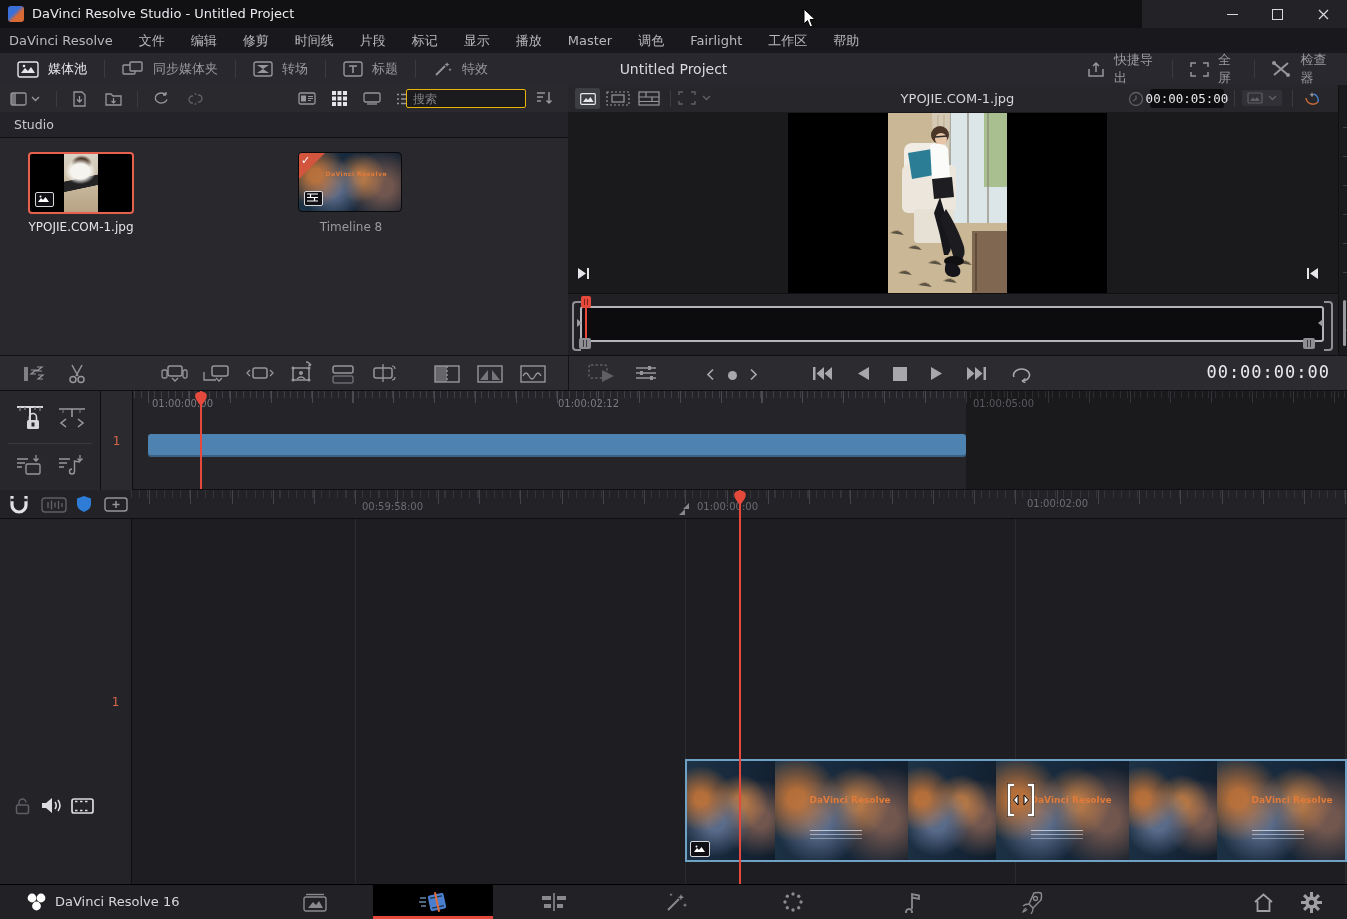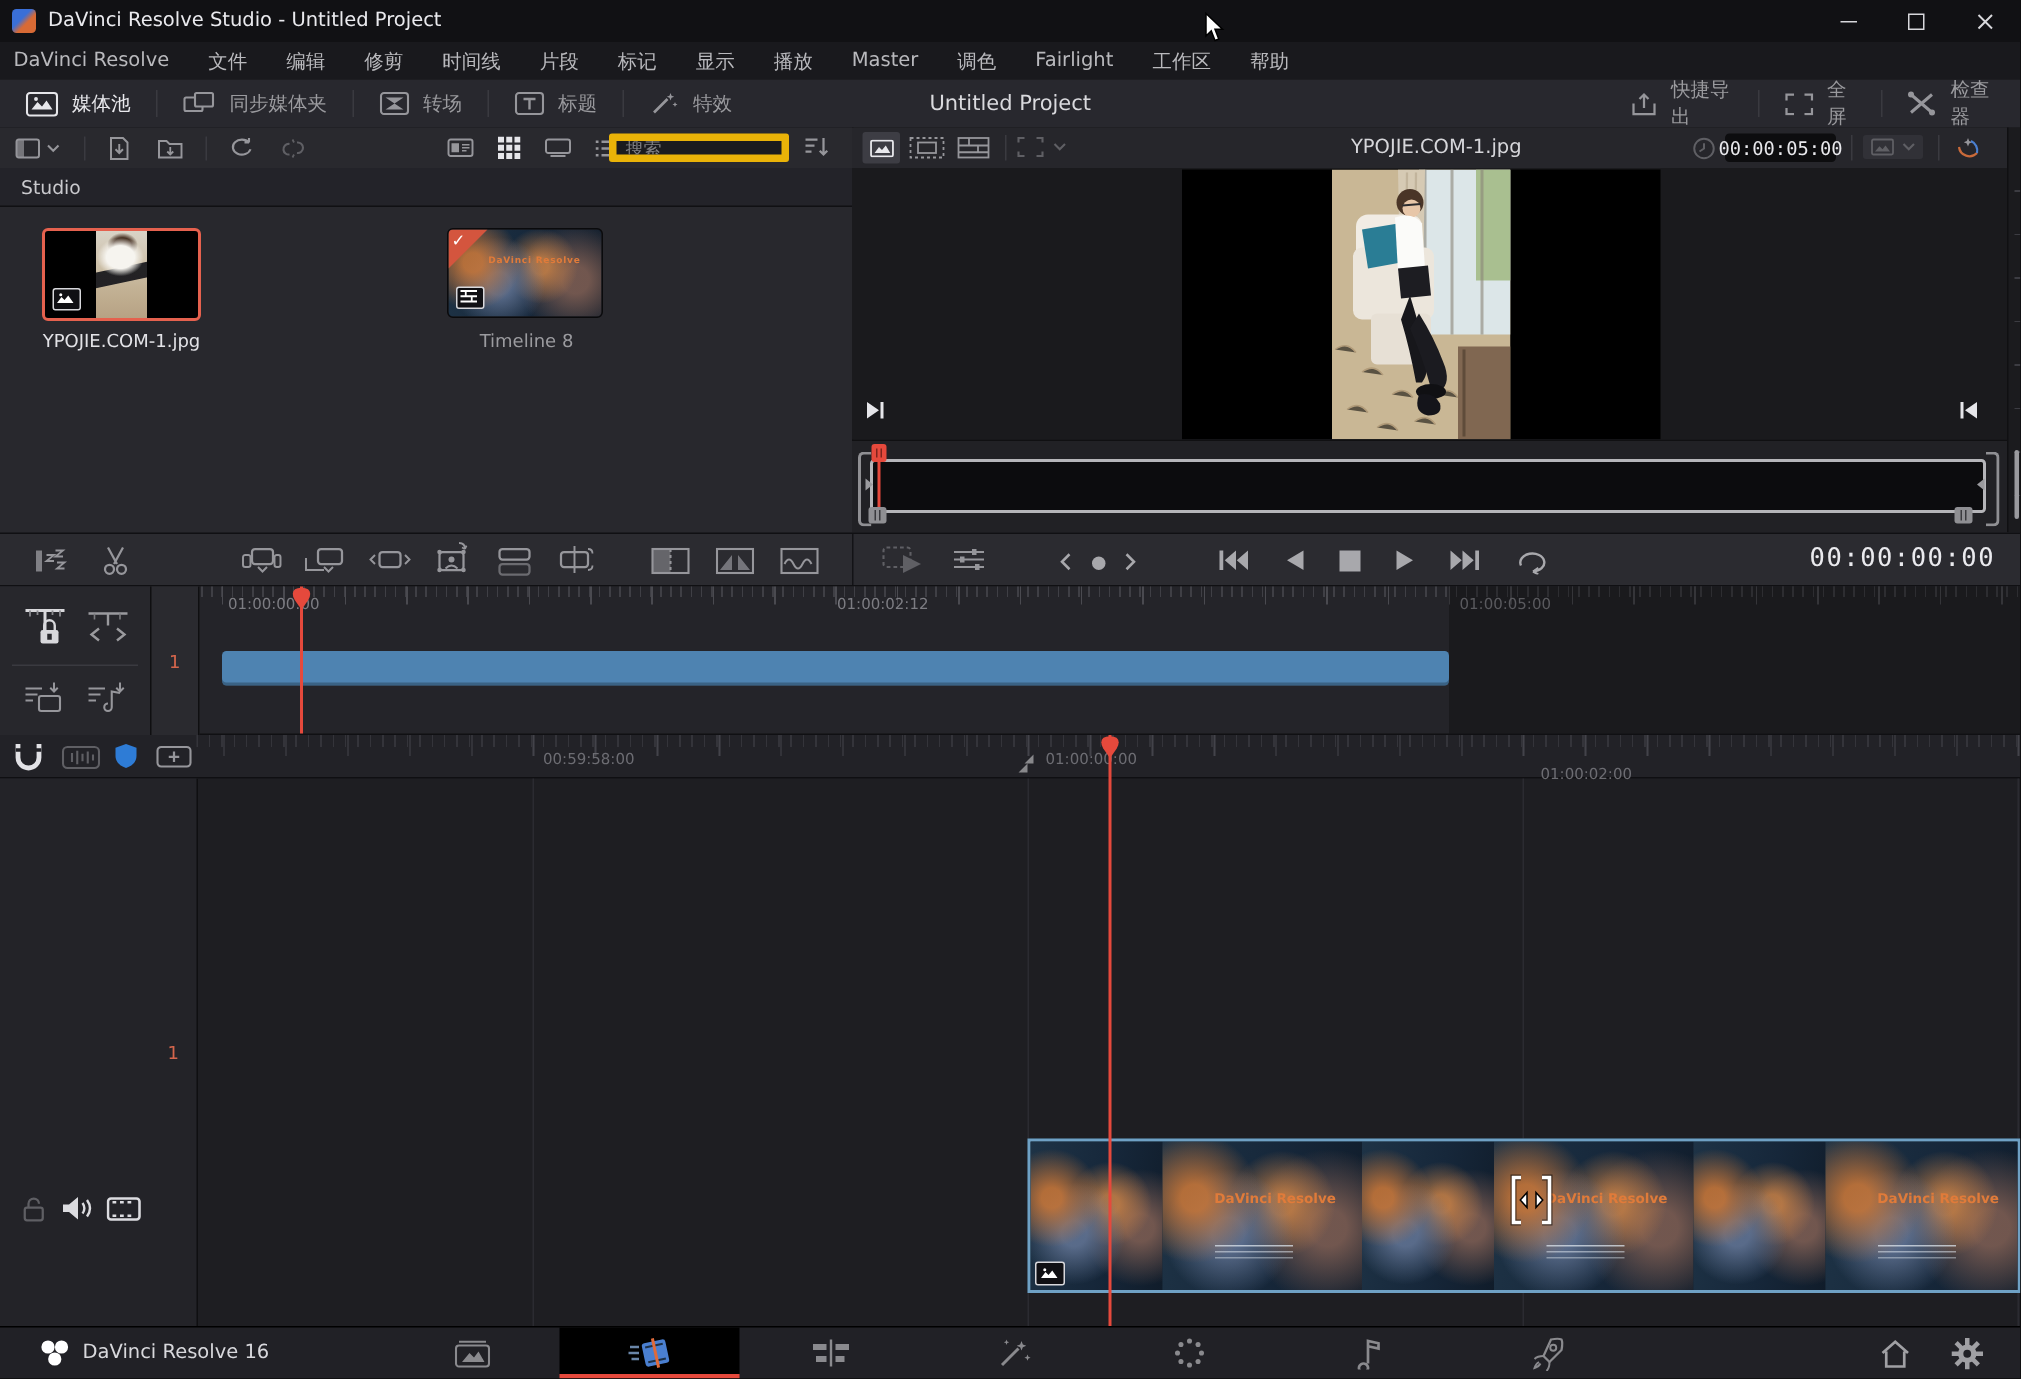--- a/index.html
+++ b/index.html
@@ -7,36 +7,36 @@
        font-family:"DejaVu Sans","Liberation Sans",sans-serif;color:#cfcfd3;
        -webkit-user-select:none;user-select:none;}
   .abs{position:absolute;}
   svg{display:block;}
   .ic{color:#96969b;}
   .ic.dim{color:#5f5f64;}
   .ic.lit{color:#e6e6ea;}
   .tc{font-family:"DejaVu Sans Mono","Liberation Mono",monospace;}
   .sep-v{width:1px;background:#3a3a40;}
   
-  #titlebar{left:0;top:0;width:1347px;height:28px;background:#111114;border-bottom:1px solid #000;}
+  #titlebar{left:0;top:0;width:1142px;height:28px;background:#111114;border-bottom:1px solid #000;}
   #titlebar .ttl{position:absolute;left:32px;top:0;line-height:28px;font-size:13px;color:#eaeaee;}
   .winbtn{position:absolute;top:0;width:45px;height:28px;display:flex;align-items:center;justify-content:center;color:#d8d8dc;}
   
   #menubar{left:0;top:28px;width:1347px;height:25px;background:#19191d;border-bottom:1px solid #0c0c0e;
            display:flex;align-items:center;font-size:13px;color:#b9b9bd;}
   #menubar span{padding:0 13px;}
   #menubar span:first-child{padding-left:9px;}
   
   #toolbar{left:0;top:53px;width:1347px;height:32px;background:#28282e;border-bottom:1px solid #0d0d10;display:flex;align-items:center;}
   .tb-btn{display:flex;align-items:center;gap:9px;padding:0 17px;font-size:13px;color:#9a9a9e;height:32px;}
   .tb-btn.active{color:#e9e9ed;}
   #toolbar .sep-v{height:18px;}
   
   #subtool{left:0;top:85px;width:568px;height:27px;background:#29292e;border-bottom:1px solid #0e0e10;display:flex;align-items:center;}
-  #search-box{position:absolute;left:406px;top:89px;width:120px;height:19px;background:#1b1b1e;border:5px solid #eab308;border-radius:2px;color:#c8c8cc;font-size:12px;padding:0 6px;box-sizing:border-box;outline:none;}
+  #search-box{position:absolute;left:406px;top:89px;width:120px;height:19px;background:#1b1b1e;border:1px solid #eab308;border-radius:2px;color:#c8c8cc;font-size:12px;padding:0 6px;box-sizing:border-box;outline:none;}
   #search-box::placeholder{color:#808084;}
   
   #masterbar{left:0;top:112px;width:568px;height:26px;background:#232329;border-bottom:1px solid #101013;
              display:flex;align-items:center;font-size:12.5px;color:#c9c9cd;padding-left:14px;box-sizing:border-box;}
   #media-area{left:0;top:138px;width:568px;height:217px;background:#28282d;}
   .thumb{position:absolute;top:14px;width:102px;height:58px;border-radius:4px;background:#000;overflow:hidden;border:1px solid #0a0a0c;}
   .thumb.selected{border:2px solid #e5614e;}
   .mlabel{position:absolute;top:82px;width:106px;text-align:center;font-size:12px;color:#9b9b9f;white-space:nowrap;}
   .mlabel.sel{color:#e3e3e7;}
   .badge{position:absolute;left:5px;bottom:5px;width:17px;height:13px;background:#101014;border:1px solid #d8d8dc;border-radius:2px;}
@@ -689,21 +689,21 @@
       <span class="abs ic" style="left:104px;top:7px;">
           <svg width="24" height="15" viewBox="0 0 24 15">
             <rect x="1" y="1" width="22" height="13" rx="2.5" fill="none" stroke="currentColor" stroke-width="1.4"></rect>
             <path d="M12 4 L12 11 M8.5 7.5 L15.5 7.5" stroke="currentColor" stroke-width="1.5"></path>
           </svg>
         </span>
       <div class="abs ticks-minor2" style="left:131px;top:0;width:1216px;height:8px;"></div>
       <div class="abs ticks-major2" style="left:131px;top:0;width:1216px;height:14px;background-position:18px 0;"></div>
       <span class="ruler-label" style="left:362px;top:11px;color:#6c6c72;">00:59:58:00</span>
       <span class="ruler-label" style="left:697px;top:11px;color:#6c6c72;">01:00:00:00</span>
-      <span class="ruler-label" style="left:1027px;top:21px;color:#6c6c72;">01:00:02:00</span>
+      <span class="ruler-label" style="left:1027px;top:8px;color:#6c6c72;">01:00:02:00</span>
       <svg class="abs" style="left:678px;top:12px;" width="13" height="15" viewBox="0 0 13 15">
           <path d="M11 1 L5 7 L11 7 Z M7 7 L1 13 L7 13 Z" fill="#9a9a9e" opacity=".85"></path>
         </svg>
     </div>
     <div id="tl-left">
       <span class="abs ic dim" style="left:14px;top:278px;">
           <svg width="17" height="18" viewBox="0 0 17 18">
             <rect x="2.5" y="8" width="12" height="8.5" rx="1.5" fill="none" stroke="currentColor" stroke-width="1.5"></rect>
             <path d="M5 8 V5.5 a3.5 3.5 0 0 1 7 0" stroke="currentColor" stroke-width="1.5" fill="none"></path>
           </svg>

